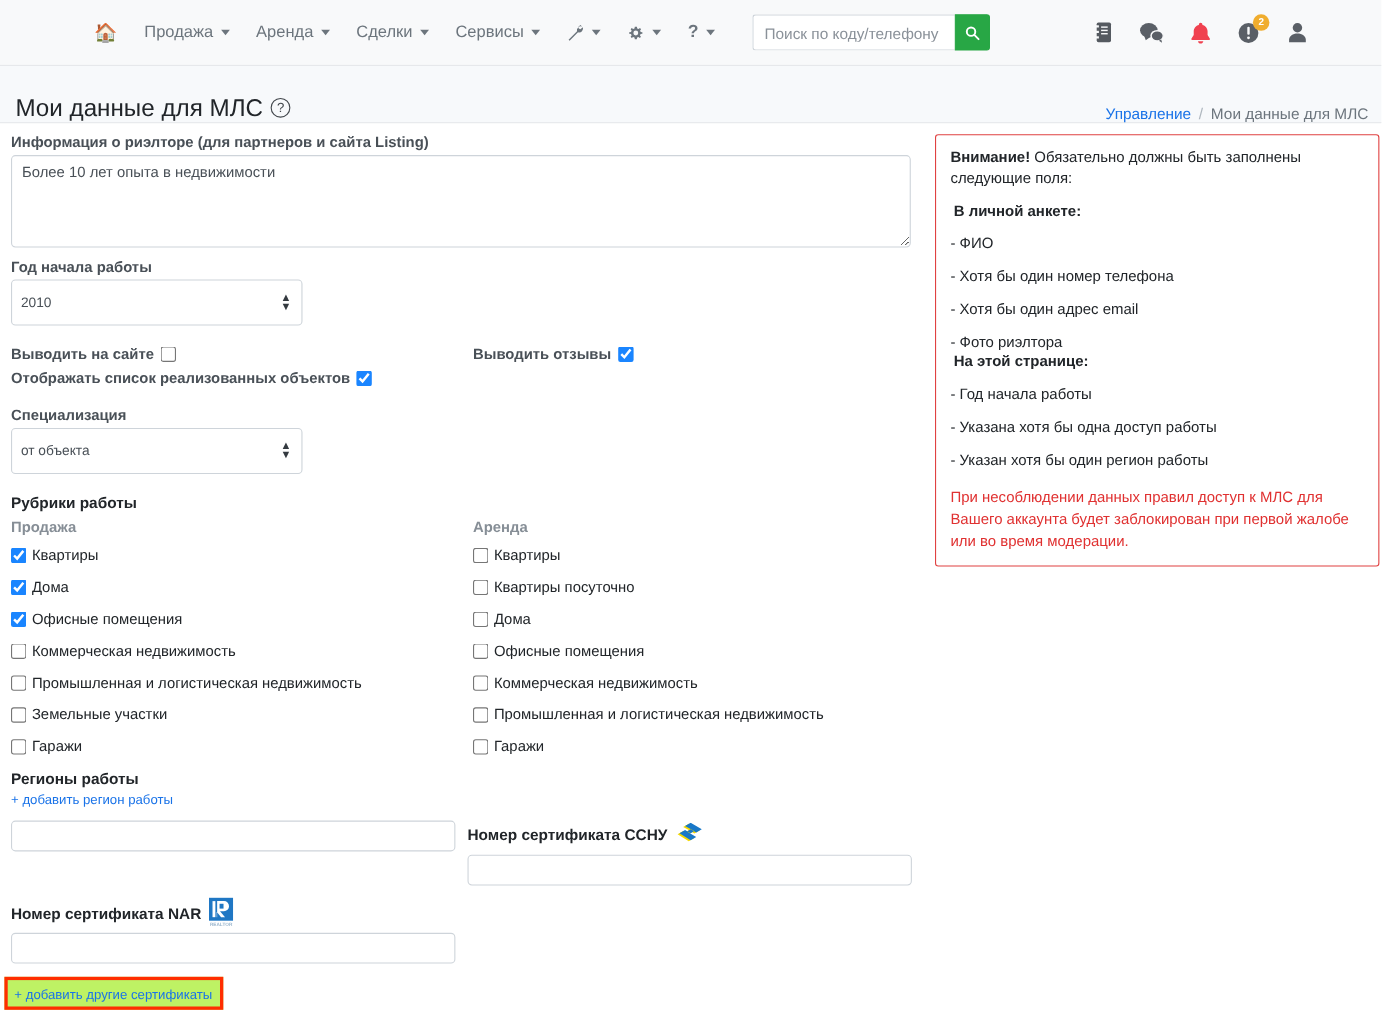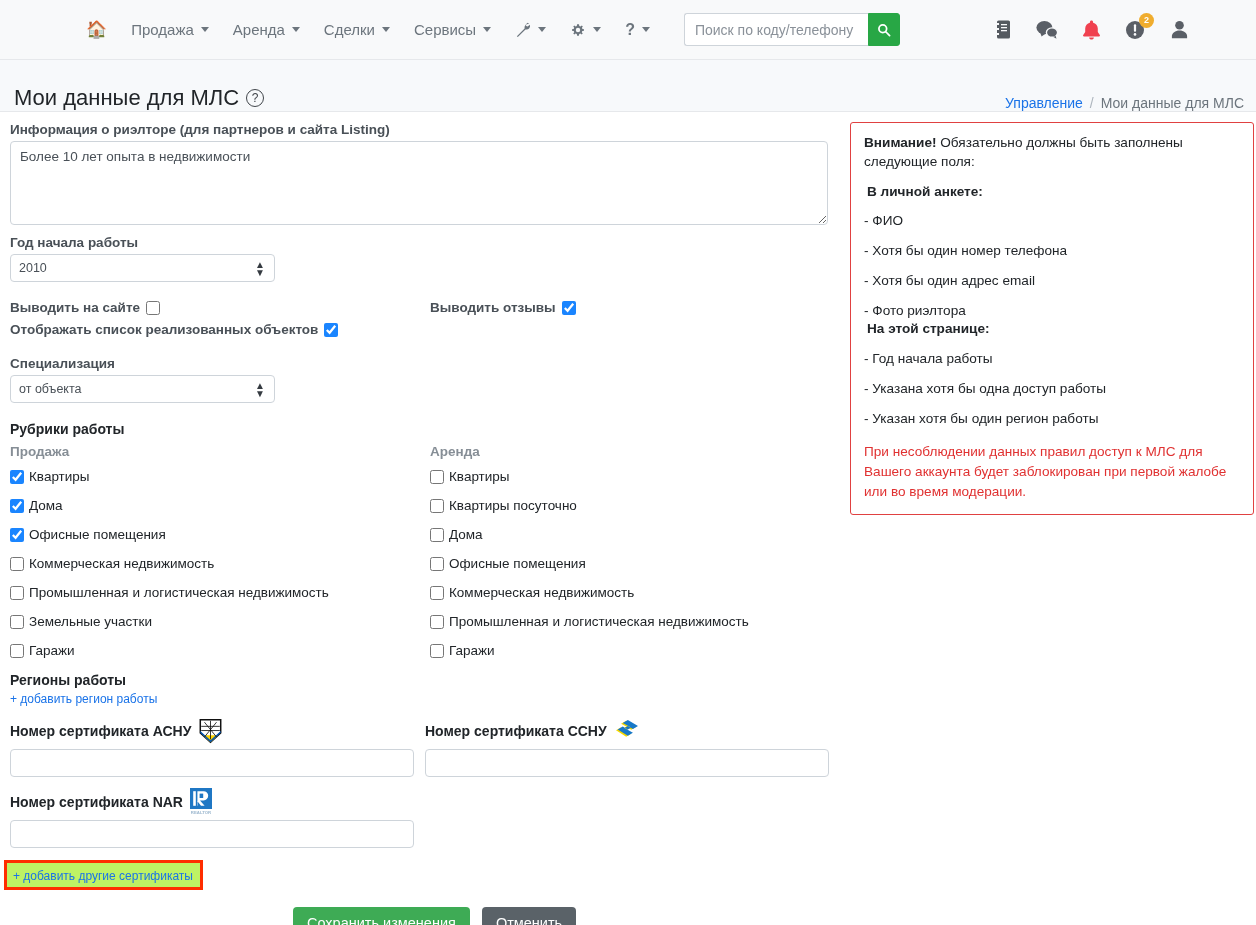--- a/index.html
+++ b/index.html
@@ -176,21 +176,21 @@
     font-size: 13.5px;
     color: #495057;
     font-family: inherit;
     resize: vertical;
     outline: none;
     background: #fff;
     display: block;
   }
 
   select.styled {
-    height: 28px;
+    height: 42px;
     border: 1px solid #ced4da;
     border-radius: 4px;
     padding: 2px 8px;
     font-size: 12.5px;
     color: #495057;
     background: #fff;
     font-family: inherit;
     outline: none;
     cursor: pointer;
     appearance: none;
@@ -563,31 +563,20 @@
             </div>
           </div>
       </div>
     </div>
 
     <div class="regions-title">Регионы работы</div>
     <a class="addlink">+ добавить регион работы</a>
 
     <div class="cert-row">
       <div class="cert-col">
-        <div class="cert-label">
-          <span>Номер сертификата АСНУ</span>
-          <svg class="logo-asnu" viewBox="0 0 26 28">
-            <path d="M2 2h22v14L13 26 2 16z" fill="#ffffff" stroke="#111" stroke-width="1.6"></path>
-            <path d="M13 26L4.8 18.5h16.4z" fill="#ffd400"></path>
-            <path d="M13 26L4.8 18.5 2 16v-2l11 10 11-10v2l-2.8 2.5z" fill="#0057b7"></path>
-            <g stroke="#111" stroke-width="0.9" fill="none">
-              <path d="M13 3v20M3 9h20M3 13.5h20M6.5 4.5l13 16M19.5 4.5l-13 16"></path>
-            </g>
-          </svg>
-        </div>
         <input class="cert-input" type="text" style="">
       </div>
       <div class="cert-col">
         <div class="cert-label">
           <span>Номер сертификата ССНУ</span>
           <svg class="logo-ssnu" viewBox="0 0 30 26">
             <path d="M14 1l12 7-6 3.5-6-3.5-4 2.4 10 5.8-6 3.5L2 12.2l6-3.5 6 3.5 4-2.4L8 4.5z" fill="#f5d800"></path>
             <path d="M16 0l12 7-6 3.5-6-3.5-4 2.4 10 5.8-6 3.5L4 11.2l6-3.5 6 3.5 4-2.4L10 3.5z" fill="#1878c8"></path>
           </svg>
         </div>

